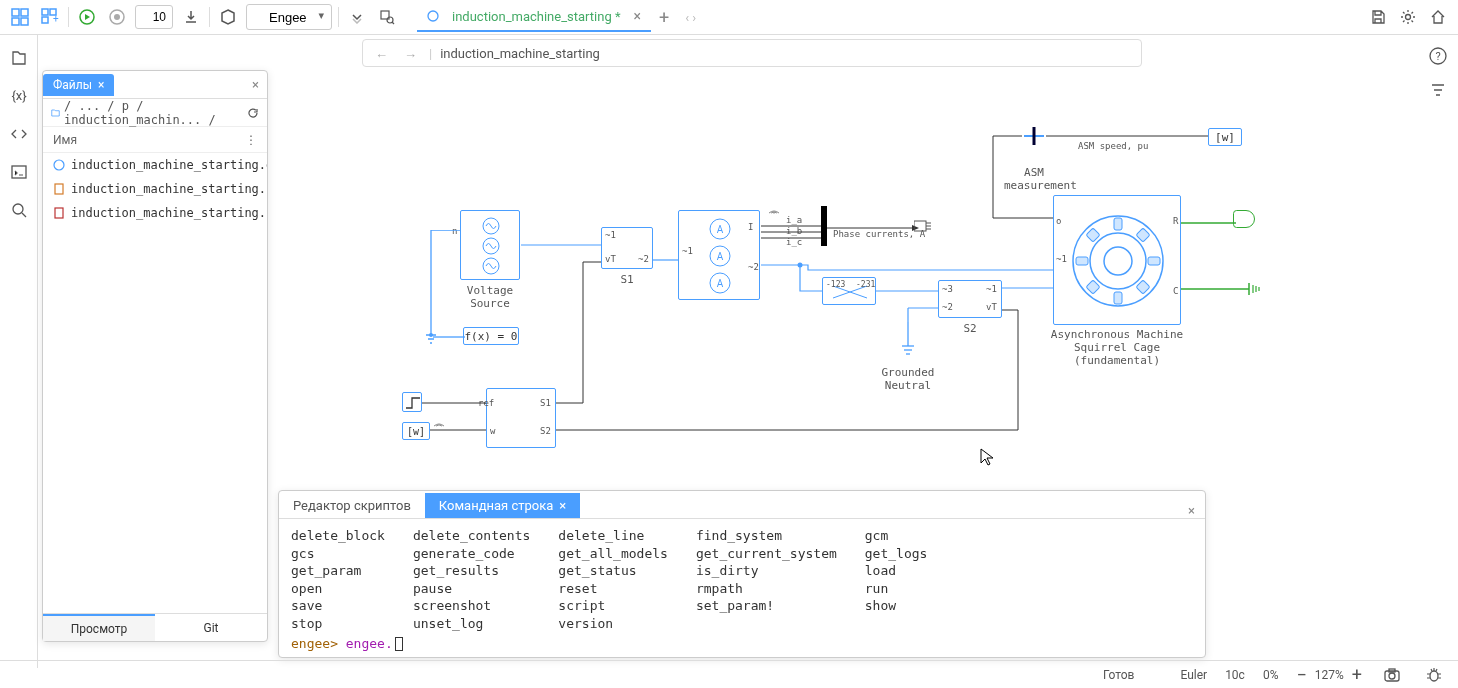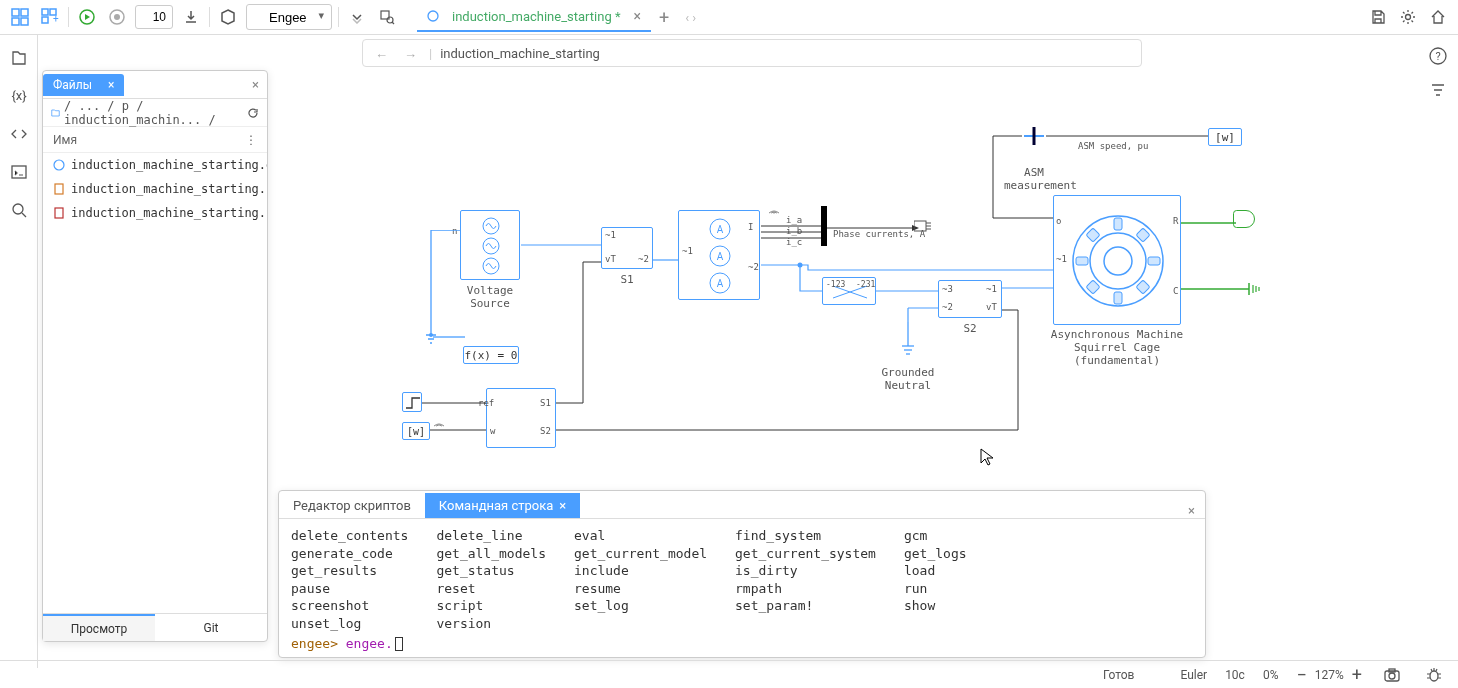--- a/index.html
+++ b/index.html
@@ -17,21 +17,21 @@
 .tab.active { border-bottom-color: #4a9eff; }
 .tab .close-x { font-size: 14px; color: #888; }
 .tab-plus { padding: 4px 8px; color: #888; font-size: 18px; cursor: pointer; }
 .breadcrumb-bar { height: 28px; display: flex; align-items: center; padding: 0 8px; gap: 8px; margin-left: 362px; border: 1px solid #ddd; border-radius: 4px; margin-top: 4px; width: 780px; }
 .bc-nav { color: #aaa; cursor: pointer; padding: 0 4px; }
 .bc-text { color: #555; }
 .left-rail { position: absolute; left: 0; top: 35px; width: 38px; height: calc(100% - 55px); border-right: 1px solid #ddd; display: flex; flex-direction: column; align-items: center; padding-top: 10px; gap: 12px; }
 .rail-icon { width: 26px; height: 26px; display: flex; align-items: center; justify-content: center; cursor: pointer; border-radius: 3px; color: #555; }
 .files-panel { position: absolute; left: 42px; top: 70px; width: 226px; height: 572px; border: 1px solid #ccc; border-radius: 4px; background: #fff; box-shadow: 0 2px 8px rgba(0,0,0,0.1); display: flex; flex-direction: column; }
 .files-tab-bar { display: flex; align-items: center; height: 28px; border-bottom: 1px solid #ddd; }
-.files-tab { background: #4a9eff; color: #fff; padding: 4px 10px; font-size: 12px; display: flex; align-items: center; gap: 16px; border-radius: 3px 3px 0 0; }
+.files-tab { background: #4a9eff; color: #fff; padding: 4px 10px; font-size: 12px; display: flex; align-items: center; gap: 6px; border-radius: 3px 3px 0 0; }
 .files-tab .close-x { color: #fff; }
 .files-panel-close { margin-left: auto; padding: 0 8px; color: #888; cursor: pointer; }
 .files-path { height: 28px; display: flex; align-items: center; padding: 0 8px; font-family: monospace; font-size: 12px; color: #555; border-bottom: 1px solid #eee; gap: 4px; }
 .files-path-refresh { margin-left: auto; cursor: pointer; }
 .files-header { height: 26px; display: flex; align-items: center; padding: 0 10px; font-size: 12px; color: #666; border-bottom: 1px solid #eee; justify-content: space-between; }
 .files-list { flex: 1; overflow: auto; }
 .file-item { padding: 5px 10px; font-family: monospace; font-size: 12px; color: #333; cursor: pointer; display: flex; align-items: center; gap: 6px; white-space: nowrap; overflow: hidden; }
 .file-icon { width: 12px; height: 12px; flex-shrink: 0; }
 .files-footer { height: 28px; display: flex; border-top: 1px solid #ddd; }
 .files-footer-tab { flex: 1; display: flex; align-items: center; justify-content: center; font-size: 12px; cursor: pointer; }
@@ -262,21 +262,21 @@
         <circle cx="30" cy="35" r="8" fill="none" stroke="#4a9eff"></circle>
         <path d="M25 35q2.5-5 5 0t5 0" fill="none" stroke="#4a9eff"></path>
         <circle cx="30" cy="55" r="8" fill="none" stroke="#4a9eff"></circle>
         <path d="M25 55q2.5-5 5 0t5 0" fill="none" stroke="#4a9eff"></path>
       </svg>
   </div>
   <span class="port-label" style="left:174px; top:156px;">n</span>
   <div class="block-label" style="left:182px; top:214px; width:60px;"><span style="white-space:pre-line;">Voltage
 Source</span></div>
 
-  <div class="block" style="left:185px; top:257px; width:56px; height:18px; text-align:center; font-family:monospace; font-size:11px; line-height:18px;margin-top:19px;">f(x) = 0</div>
+  <div class="block" style="left:185px; top:257px; width:56px; height:18px; text-align:center; font-family:monospace; font-size:11px; line-height:18px;">f(x) = 0</div>
   <svg style="position:absolute; left:148px; top:160px;" width="40" height="130">
       <path d="M34 0H5v105M0 105h10M2 109h6M4 113h2" fill="none" stroke="#4a9eff" stroke-width="1.3"></path>
       <circle cx="5" cy="105" r="2" fill="#4a9eff"></circle>
     </svg>
   <svg style="position:absolute; left:155px; top:264px;" width="32" height="6">
       <line x1="0" y1="3" x2="32" y2="3" stroke="#4a9eff" stroke-width="1.3"></line>
     </svg>
 
   <div class="block" style="left:323px; top:157px; width:52px; height:42px;"></div>
   <span class="port-label" style="left:327px; top:160px;">~1</span>
@@ -429,43 +429,44 @@
   <div class="console-tabs">
     <div class="console-tab">Редактор скриптов</div>
     <div class="console-tab active">
       <span>Командная строка</span>
       <span class="close-x" style="color:#fff;">×</span>
     </div>
     <span class="console-close">×</span>
   </div>
   <div class="console-body">
     <div class="cmd-cols">
+      <div class="cmd-col" id="col1">
+          <div class="cmd-item">delete_block</div>
+          <div class="cmd-item">gcs</div>
+          <div class="cmd-item">get_param</div>
+          <div class="cmd-item">open</div>
+          <div class="cmd-item">save</div>
+          <div class="cmd-item">stop</div>
+        </div>
       <div class="cmd-col" id="col2">
           <div class="cmd-item">delete_contents</div>
           <div class="cmd-item">generate_code</div>
           <div class="cmd-item">get_results</div>
           <div class="cmd-item">pause</div>
           <div class="cmd-item">screenshot</div>
           <div class="cmd-item">unset_log</div>
         </div>
       <div class="cmd-col" id="col3">
           <div class="cmd-item">delete_line</div>
           <div class="cmd-item">get_all_models</div>
           <div class="cmd-item">get_status</div>
           <div class="cmd-item">reset</div>
           <div class="cmd-item">script</div>
           <div class="cmd-item">version</div>
         </div>
-      <div class="cmd-col" id="col4">
-          <div class="cmd-item">eval</div>
-          <div class="cmd-item">get_current_model</div>
-          <div class="cmd-item">include</div>
-          <div class="cmd-item">resume</div>
-          <div class="cmd-item">set_log</div>
-        </div>
       <div class="cmd-col" id="col5">
           <div class="cmd-item">find_system</div>
           <div class="cmd-item">get_current_system</div>
           <div class="cmd-item">is_dirty</div>
           <div class="cmd-item">rmpath</div>
           <div class="cmd-item">set_param!</div>
         </div>
       <div class="cmd-col" id="col6">
           <div class="cmd-item">gcm</div>
           <div class="cmd-item">get_logs</div>

